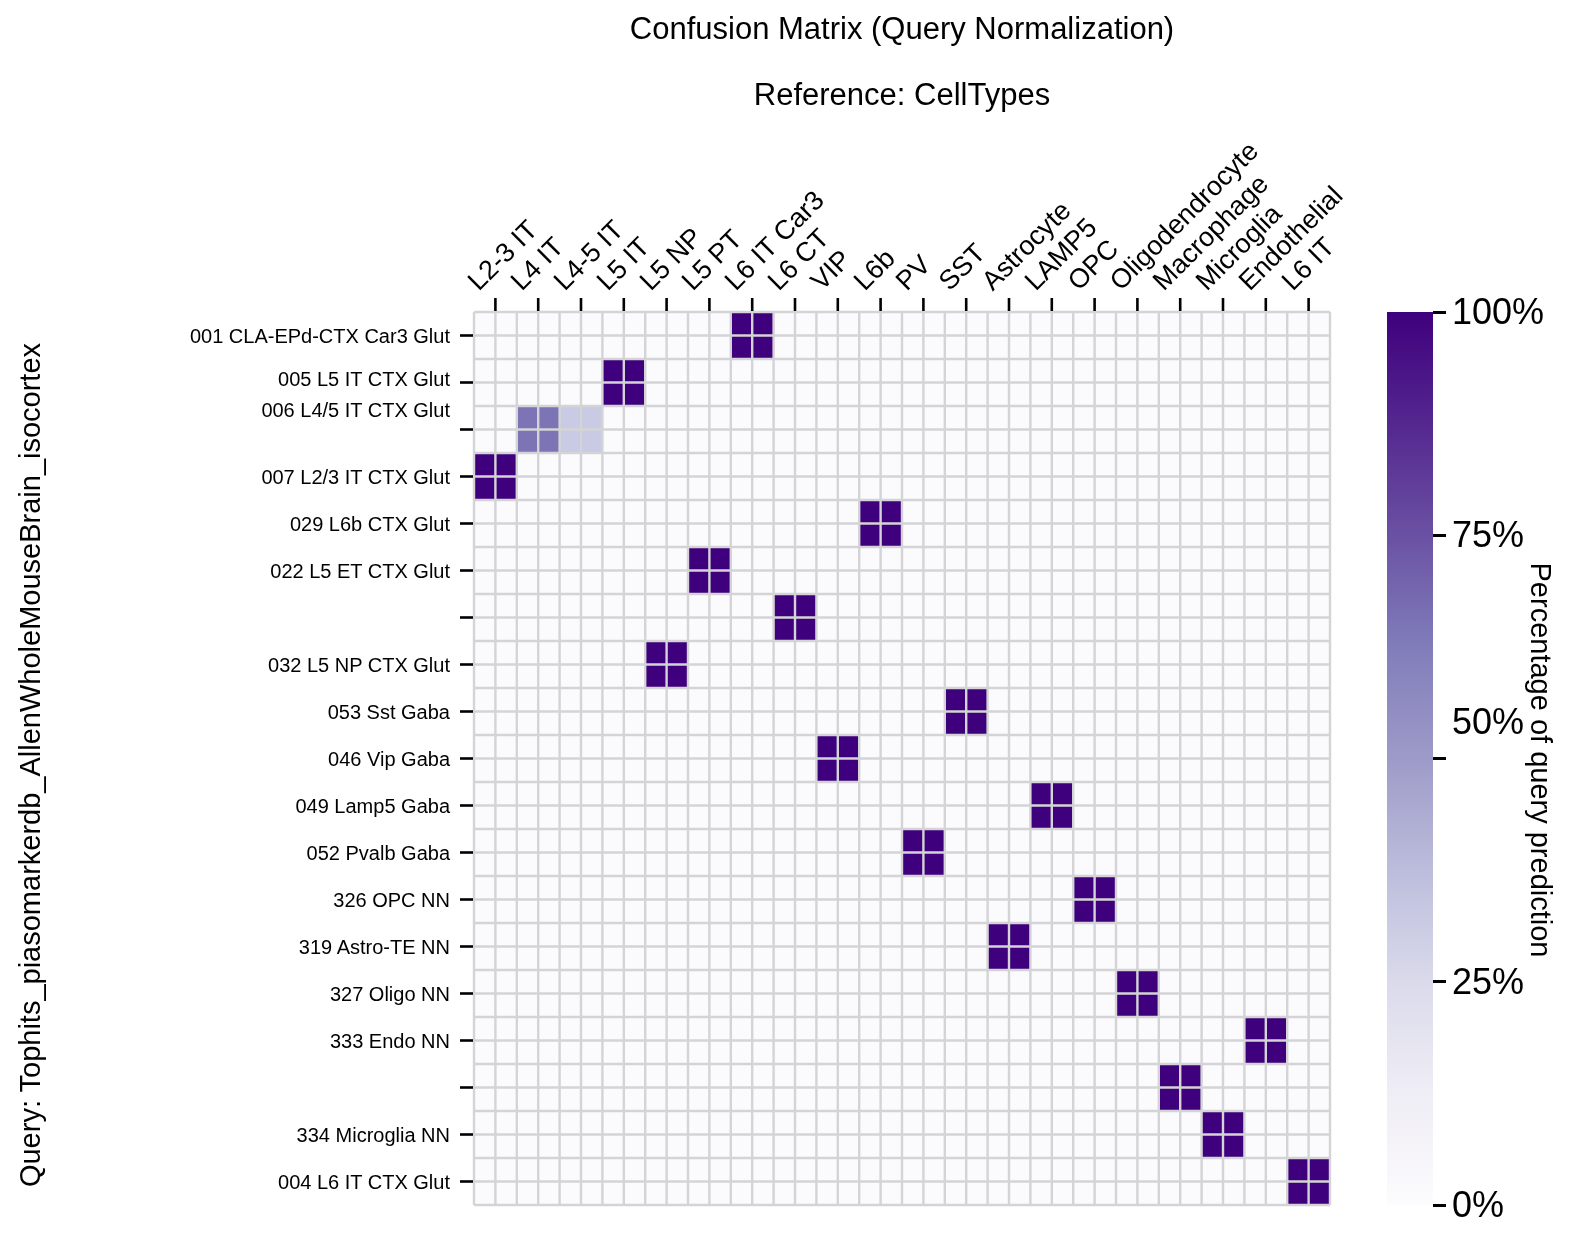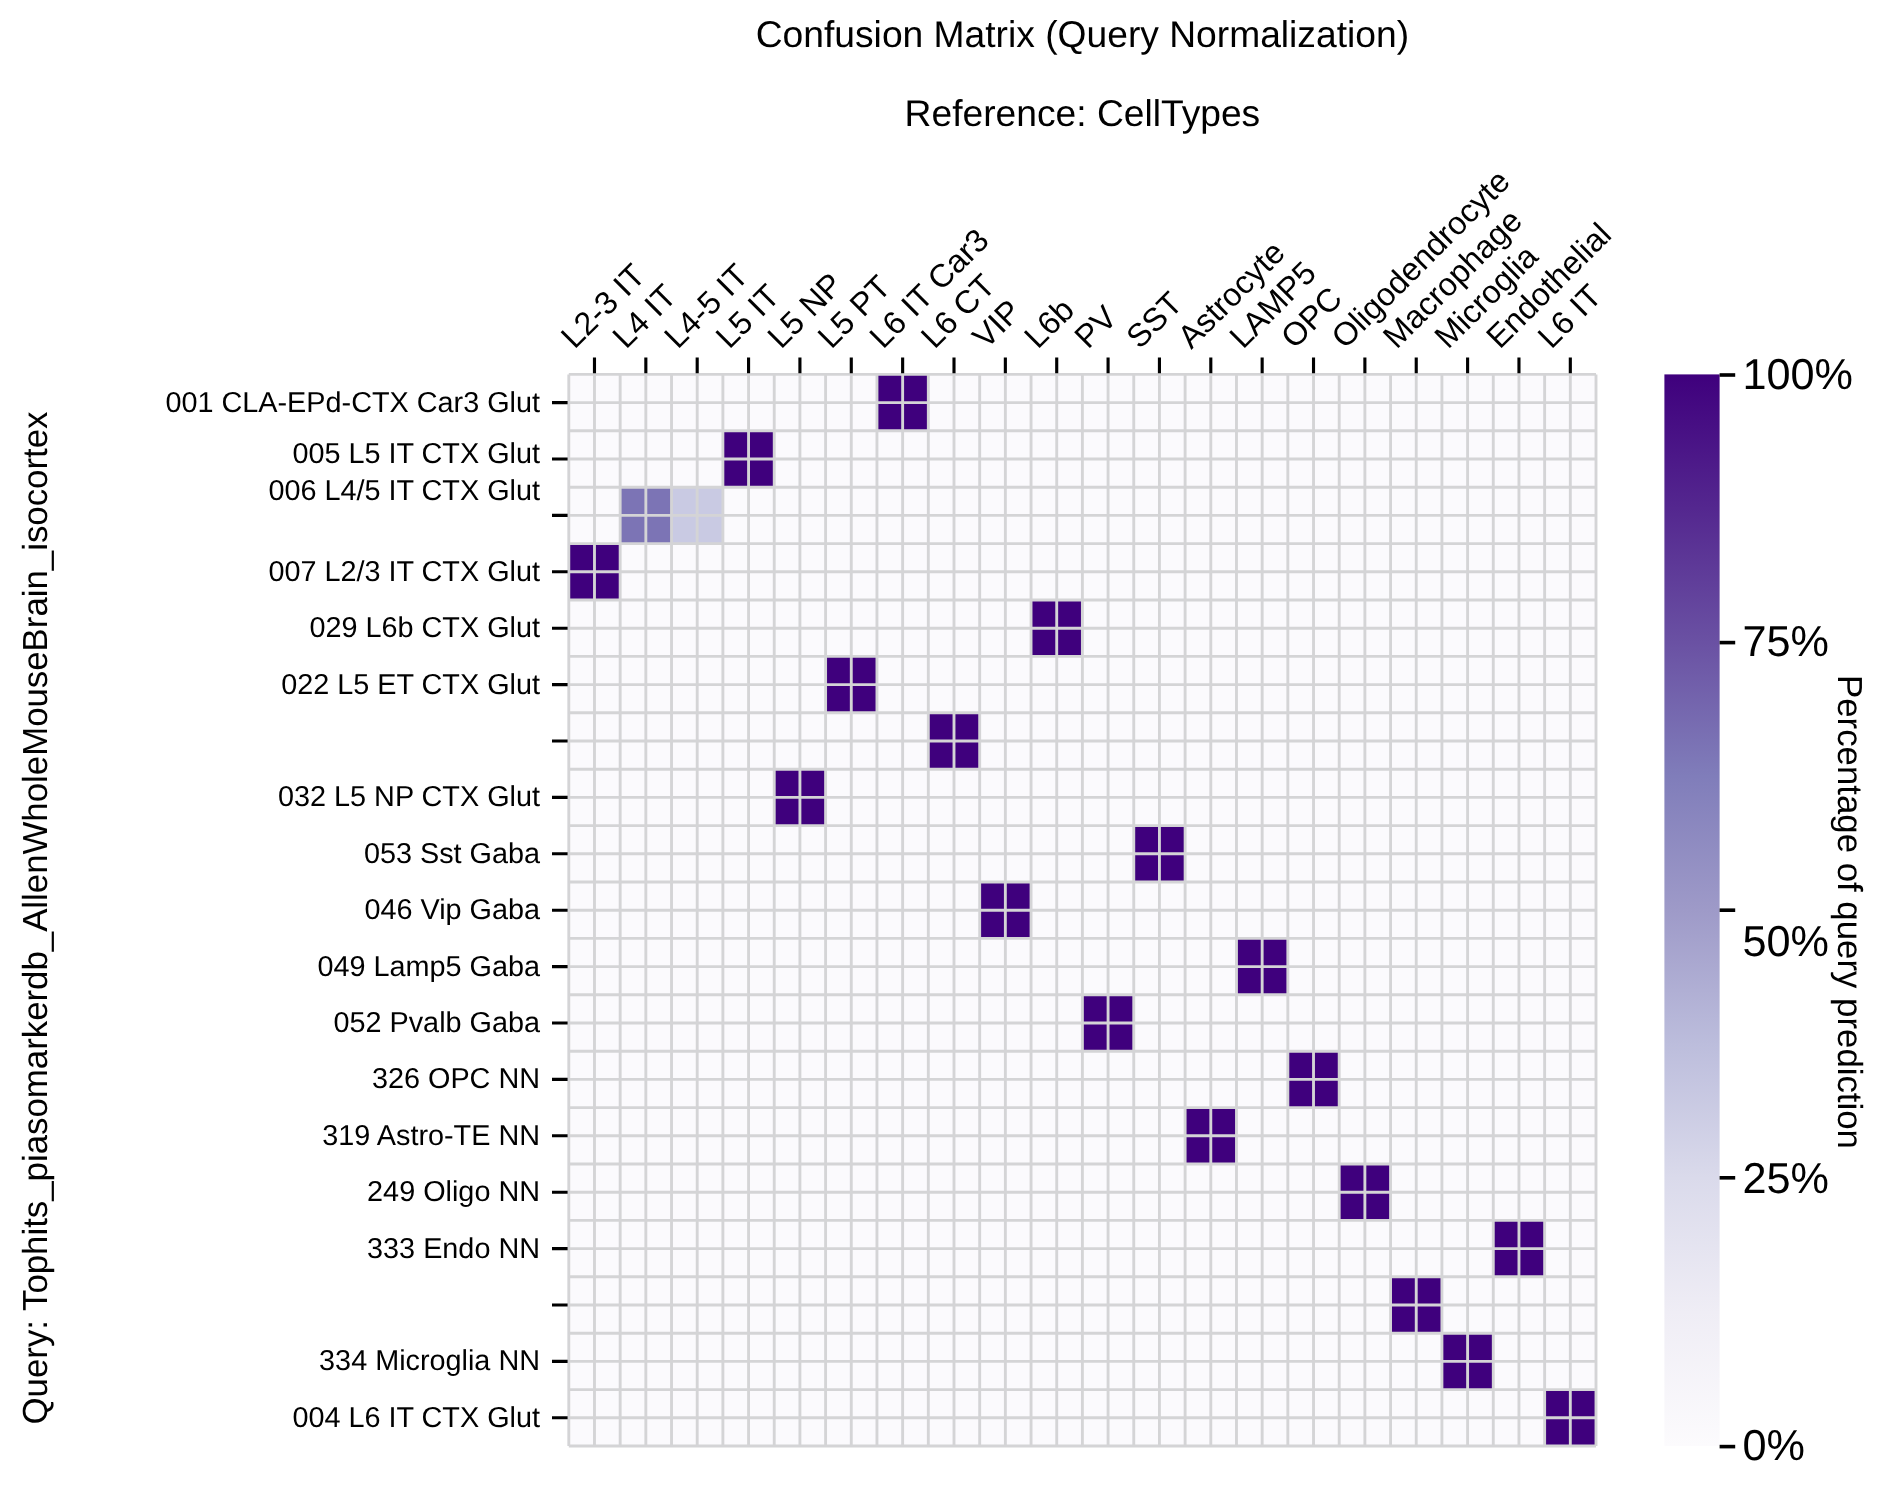--- a/index.html
+++ b/index.html
@@ -5,21 +5,21 @@
   html,body{margin:0;padding:0;background:#ffffff;}
   #figure{position:relative;width:1587px;height:1241px;background:#ffffff;
           font-family:"Liberation Sans",sans-serif;color:#000;overflow:hidden;}
   #chart-title{position:absolute;left:474px;top:12px;width:856px;text-align:center;
           font-size:31px;line-height:34px;}
   #chart-subtitle{position:absolute;left:474px;top:78px;width:856px;text-align:center;
           font-size:31px;line-height:34px;}
   #y-axis-label{position:absolute;left:-450px;top:745px;width:960px;height:40px;line-height:40px;
           text-align:center;font-size:29px;white-space:nowrap;transform:rotate(-90deg);}
   #heatmap-svg{position:absolute;left:454px;top:292px;}
-  .row-label{position:absolute;left:0;width:450px;text-align:right;font-size:24px;
+  .row-label{position:absolute;left:0;width:450px;text-align:right;font-size:20px;
           line-height:34px;white-space:nowrap;}
   .col-label{position:absolute;height:30px;font-size:27px;line-height:30px;white-space:nowrap;
           transform:rotate(-45deg);transform-origin:left bottom;}
   #colorbar{position:absolute;left:1387px;top:312px;width:46px;height:893px;}
   .cbar-tickmark{position:absolute;left:1433px;width:13px;height:3px;background:#000;}
   .cbar-tick-label{position:absolute;left:1452px;font-size:36px;line-height:28px;white-space:nowrap;}
   #cbar-label{position:absolute;left:1524px;top:760px;font-size:29px;white-space:nowrap;
           writing-mode:vertical-rl;transform:translateY(-50%);}
 </style>
 </head>
@@ -179,21 +179,21 @@
     <div class="row-label" style="top: 459.5px;">007 L2/3 IT CTX Glut</div>
     <div class="row-label" style="top: 506.5px;">029 L6b CTX Glut</div>
     <div class="row-label" style="top: 553.5px;">022 L5 ET CTX Glut</div>
     <div class="row-label" style="top: 647.5px;">032 L5 NP CTX Glut</div>
     <div class="row-label" style="top: 694.5px;">053 Sst Gaba</div>
     <div class="row-label" style="top: 741.5px;">046 Vip Gaba</div>
     <div class="row-label" style="top: 788.5px;">049 Lamp5 Gaba</div>
     <div class="row-label" style="top: 835.5px;">052 Pvalb Gaba</div>
     <div class="row-label" style="top: 882.5px;">326 OPC NN</div>
     <div class="row-label" style="top: 929.5px;">319 Astro-TE NN</div>
-    <div class="row-label" style="top: 976.5px;">249 Oligo NN</div>
+    <div class="row-label" style="top: 976.5px;">327 Oligo NN</div>
     <div class="row-label" style="top: 1023.5px;">333 Endo NN</div>
     <div class="row-label" style="top: 1117.5px;">334 Microglia NN</div>
     <div class="row-label" style="top: 1164.5px;">004 L6 IT CTX Glut</div>
     <div class="col-label" style="left: 483.4px; top: 266px;">L2-3 IT</div>
     <div class="col-label" style="left: 526.2px; top: 266px;">L4 IT</div>
     <div class="col-label" style="left: 569px; top: 266px;">L4-5 IT</div>
     <div class="col-label" style="left: 611.8px; top: 266px;">L5 IT</div>
     <div class="col-label" style="left: 654.6px; top: 266px;">L5 NP</div>
     <div class="col-label" style="left: 697.4px; top: 266px;">L5 PT</div>
     <div class="col-label" style="left: 740.2px; top: 266px;">L6 IT Car3</div>
@@ -208,18 +208,18 @@
     <div class="col-label" style="left: 1125.4px; top: 266px;">Oligodendrocyte</div>
     <div class="col-label" style="left: 1168.2px; top: 266px;">Macrophage</div>
     <div class="col-label" style="left: 1211px; top: 266px;">Microglia</div>
     <div class="col-label" style="left: 1253.8px; top: 266px;">Endothelial</div>
     <div class="col-label" style="left: 1296.6px; top: 266px;">L6 IT</div>
     <div class="cbar-tickmark" style="top: 310.5px;"></div>
     <div class="cbar-tick-label" style="top: 298px;">100%</div>
     <div class="cbar-tickmark" style="top: 533.75px;"></div>
     <div class="cbar-tick-label" style="top: 521.25px;">75%</div>
     <div class="cbar-tickmark" style="top: 757px;"></div>
-    <div class="cbar-tick-label" style="top: 771px;">50%</div>
+    <div class="cbar-tick-label" style="top: 708px;">50%</div>
     <div class="cbar-tickmark" style="top: 980.25px;"></div>
     <div class="cbar-tick-label" style="top: 967.75px;">25%</div>
     <div class="cbar-tickmark" style="top: 1203.5px;"></div>
     <div class="cbar-tick-label" style="top: 1191px;">0%</div>
   </div>
 
 </body></html>

